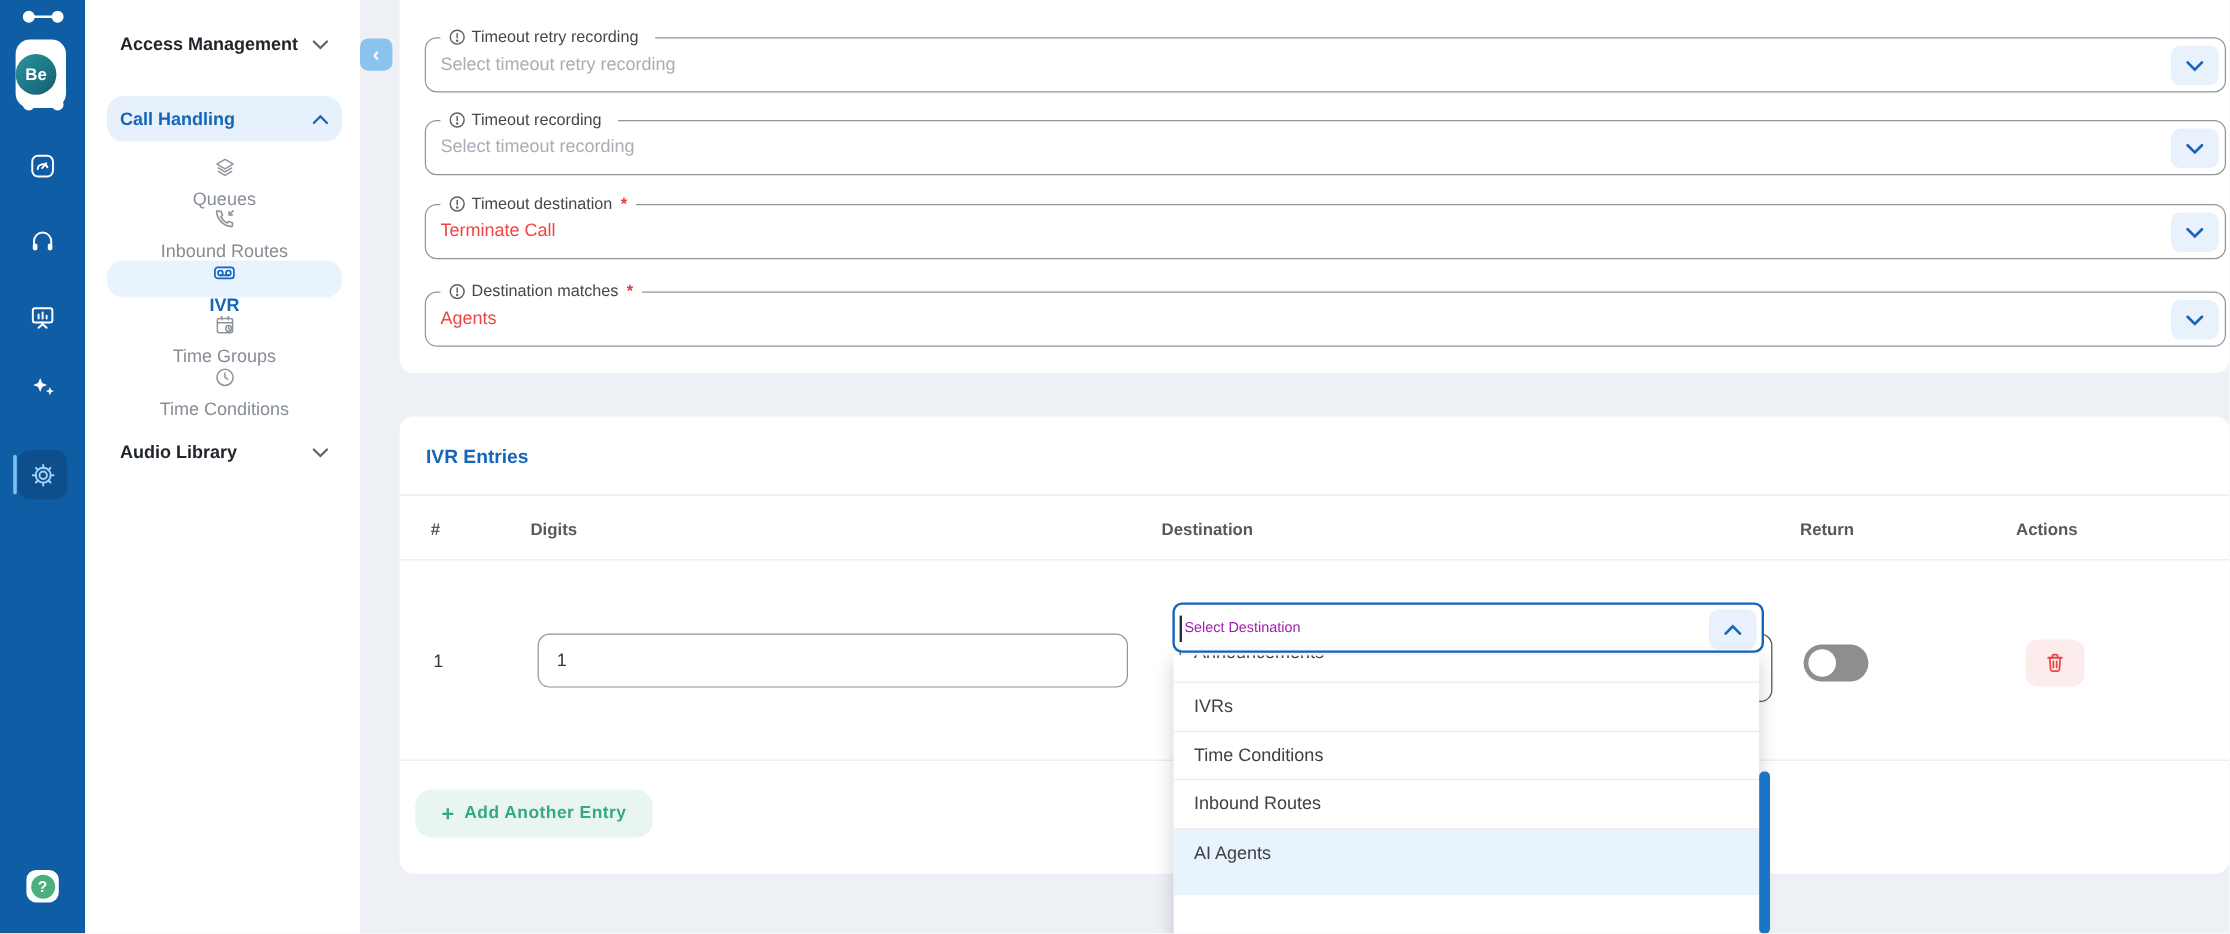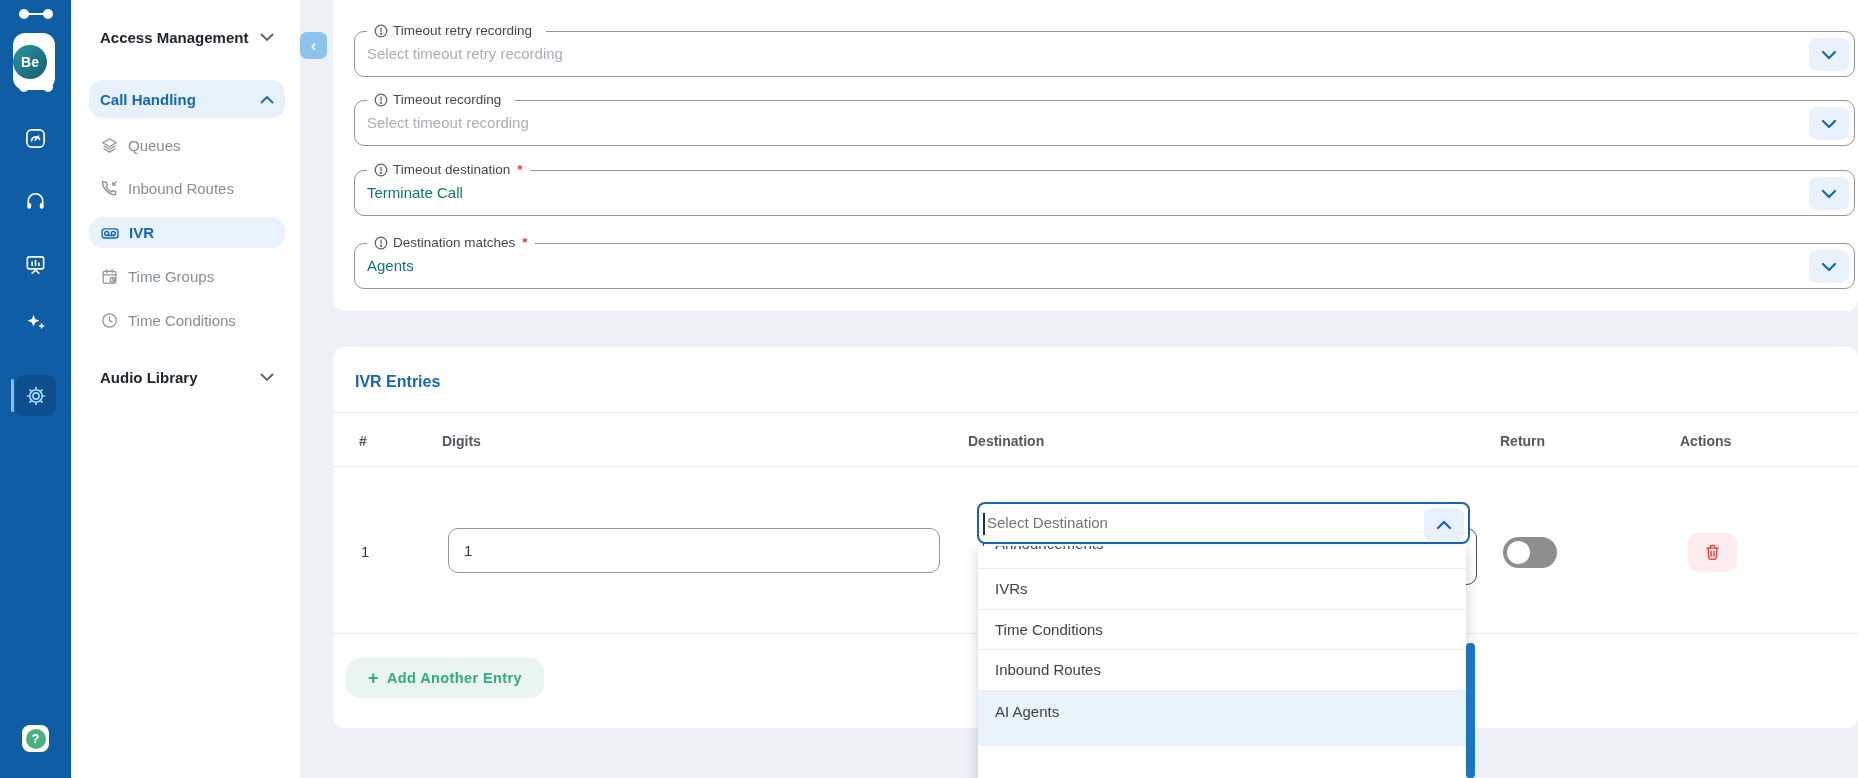--- a/index.html
+++ b/index.html
@@ -16,21 +16,21 @@
   #gear-accent { position:absolute; left:11px; top:379px; width:3px; height:33px; background:#7fc0ee; border-radius:2px; }
   #help-btn { position:absolute; left:22px; top:725px; width:27px; height:27px; background:#fff; border-radius:8px; display:flex; align-items:center; justify-content:center; cursor:pointer; }
   #help-circle { width:20px; height:20px; border-radius:50%; background:#4caf7d; color:#fff; font-size:13px; font-weight:bold; display:flex; align-items:center; justify-content:center; }
 
   
   #nav { position:absolute; left:71px; top:0; width:229px; height:778px; background:#fff; }
   .nav-top { position:absolute; left:18px; width:196px; height:38px; display:flex; align-items:center; justify-content:space-between; padding:0 11px; cursor:pointer; border-radius:14px; }
   .nav-top .lbl { font-size:15px; font-weight:600; color:#20262c; }
   .nav-top.active { background:#e7f1fc; }
   .nav-top.active .lbl { color:#1565b8; }
-  .nav-sub { position:absolute; left:18px; width:196px; height:31px; display:flex; align-items:center; gap:9px; padding:0 11px; cursor:pointer; border-radius:14px; color:#868d95; }
+  .nav-sub { position:absolute; left:18px; width:196px; height:31px; display:flex; align-items:center; gap:9px; padding:0 11px; cursor:pointer; border-radius:14px; color:#868d95;flex-direction:column; }
   .nav-sub .lbl { font-size:15px; color:#868d95; }
   .nav-sub.active { background:#e9f3fd; color:#1565b8; }
   .nav-sub.active .lbl { color:#1565b8; font-weight:600; }
   .chev { flex:0 0 auto; }
 
   
   #strip { position:absolute; left:300px; top:0; width:30px; height:778px; background:#edf0f4; }
   #collapse-btn { position:absolute; left:300px; top:32px; width:27px; height:27px; background:#8ac3ee; border:none; border-radius:7px; color:#fff; font-size:17px; font-weight:bold; cursor:pointer; line-height:25px; z-index:20; }
 
   
@@ -38,40 +38,40 @@
   .card { position:absolute; left:33px; width:1525px; background:#fff; border-radius:12px; }
   #card-form { top:-20px; height:331px; }
   #card-ivr { top:347px; height:381px; }
 
   
   .field { position:absolute; left:21px; width:1501px; height:46px; border:1px solid #8f959b; border-radius:10px; background:#fff; cursor:pointer; }
   .field-label { position:absolute; left:12px; top:-9px; background:#fff; padding:0 7px; display:flex; align-items:center; gap:5px; font-size:13.5px; color:#42474d; white-space:nowrap; }
   .req { color:#e53935; font-weight:bold; margin-left:2px; }
   .field-text { position:absolute; left:12px; top:0; height:44px; line-height:44px; font-size:15px; }
   .placeholder { color:#a8aeb5; }
-  .value { color:#0f766e; }
+  .value { color:#ef4444; }
   .dd-btn { position:absolute; right:5px; top:6px; width:40px; height:33px; background:#e9f2fc; border:none; border-radius:8px; display:flex; align-items:center; justify-content:center; cursor:pointer; }
 
   
   #ivr-title { position:absolute; left:22px; top:26px; font-size:16px; font-weight:bold; color:#1565b8; }
   .hr { position:absolute; left:0; width:1525px; height:1px; background:#e8eaed; }
   .th { position:absolute; top:86px; font-size:14px; font-weight:bold; color:#55595e; }
   #row-num { position:absolute; left:28px; top:196px; font-size:15px; color:#33383d; }
   #digits-input { position:absolute; left:115px; top:181px; width:492px; height:45px; border:1px solid #8f959b; border-radius:10px; font-size:15px; color:#33383d; padding:0 15px; outline:none; font-family:"Liberation Sans",sans-serif; background:#fff; }
   #ghost-select { position:absolute; left:650px; top:181px; width:494px; height:57px; border:1.5px solid #4a4f54; border-radius:10px; background:#fff; }
   .toggle { position:absolute; left:1170px; top:190px; width:54px; height:31px; background:#8e8e8e; border-radius:16px; cursor:pointer; }
   .knob { position:absolute; left:4px; top:4px; width:23px; height:23px; background:#fff; border-radius:50%; }
   #trash-btn { position:absolute; left:1355px; top:186px; width:49px; height:39px; background:#fdecec; border:none; border-radius:10px; display:flex; align-items:center; justify-content:center; cursor:pointer; }
   #add-btn { position:absolute; left:13px; top:311px; height:40px; padding:0 22px; background:#e9f5f0; border:none; border-radius:14px; color:#36a97e; font-size:14.5px; font-weight:bold; letter-spacing:.4px; display:flex; align-items:center; gap:8px; cursor:pointer; font-family:"Liberation Sans",sans-serif; }
   #add-btn .plus { font-size:18px; font-weight:bold; }
 
   
   #combo { position:absolute; left:677px; top:502px; width:493px; height:42px; background:#fff; border:2px solid #1565b8; border-radius:8px; z-index:5; cursor:text; }
   #combo .caret { position:absolute; left:4px; top:9px; width:1.5px; height:22px; background:#2a2f35; }
-  #combo .ph { position:absolute; left:8px; top:0; height:30px; line-height:38px; font-size:15px; color:#737373; }
+  #combo .ph { position:absolute; left:8px; top:0; height:30px; line-height:38px; font-size:12px; color:#a21caf; }
   #combo .dd-btn { right:4px; top:4px; }
   #dropdown { position:absolute; left:678px; top:546px; width:488px; height:240px; background:#fff; z-index:6; box-shadow:0 5px 14px rgba(30,40,60,.22); border-radius:0 0 6px 6px; overflow:hidden; }
   #dropdown ul { list-style:none; }
   #dropdown li { position:relative; height:40.5px; display:flex; align-items:center; padding:0 17px; font-size:15px; color:#3c4248; border-top:1px solid #ececee; cursor:pointer; background:#fff; }
   #dropdown li.opt-clipped { height:22px; border-top:none; overflow:hidden; align-items:flex-start; }
   #dropdown li.opt-clipped span { display:block; margin-top:-11px; }
   #dropdown li.opt-active { background:#e9f3fc; height:56px; align-items:flex-start; padding-top:12px; }
   #scroll-thumb { position:absolute; left:1166px; top:643px; width:9px; height:135px; background:#1b74c5; border-radius:4px; z-index:7; cursor:pointer; }
 
   svg { display:block; }

